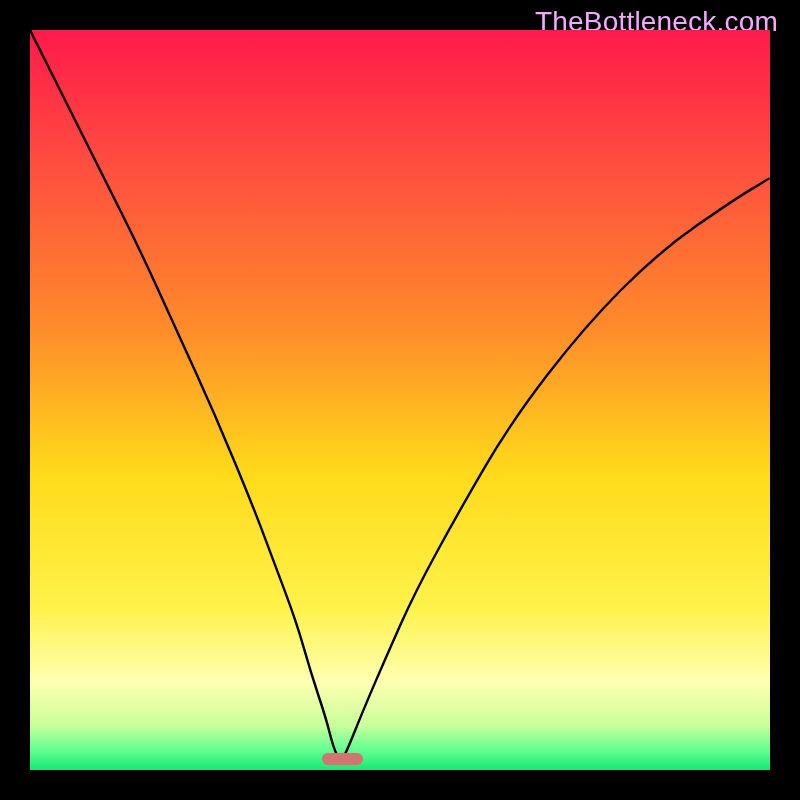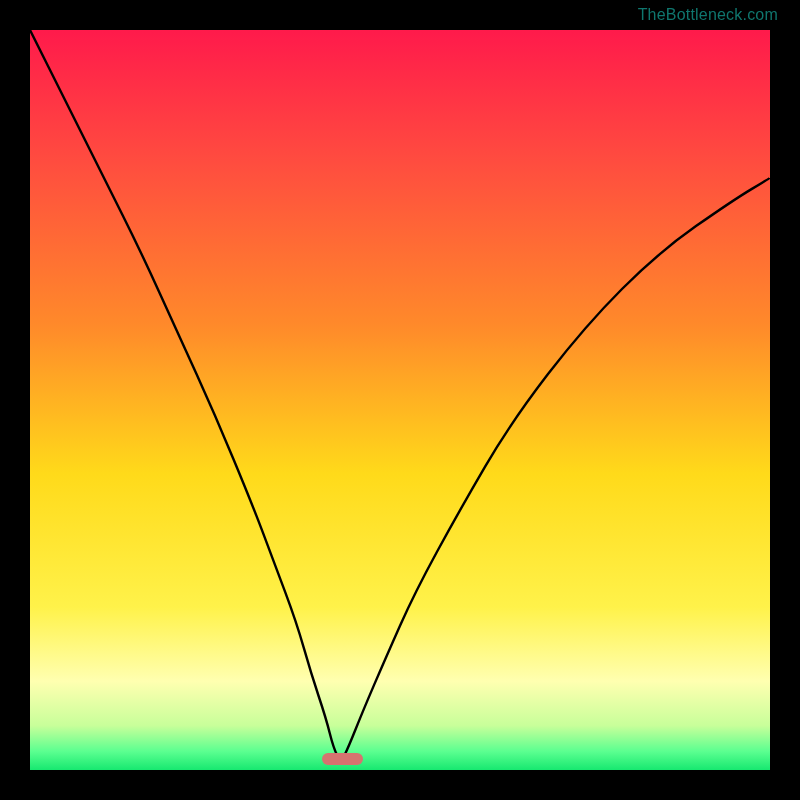--- a/index.html
+++ b/index.html
@@ -44,22 +44,22 @@
   .marker {
     position: absolute;
     background: #d6736f;
     border-radius: 6px;
     height: 12px;
   }
   .watermark {
     position: absolute;
     top: 6px;
     right: 22px;
-    color: #0f766e;
-    font-size: 16px;
+    color: #f0abfc;
+    font-size: 28px;
     font-weight: 500;
     letter-spacing: 0.2px;
   }
 </style>
 </head>
 <body>
 
 <div class="frame">
 
   <div class="watermark">TheBottleneck.com</div>

